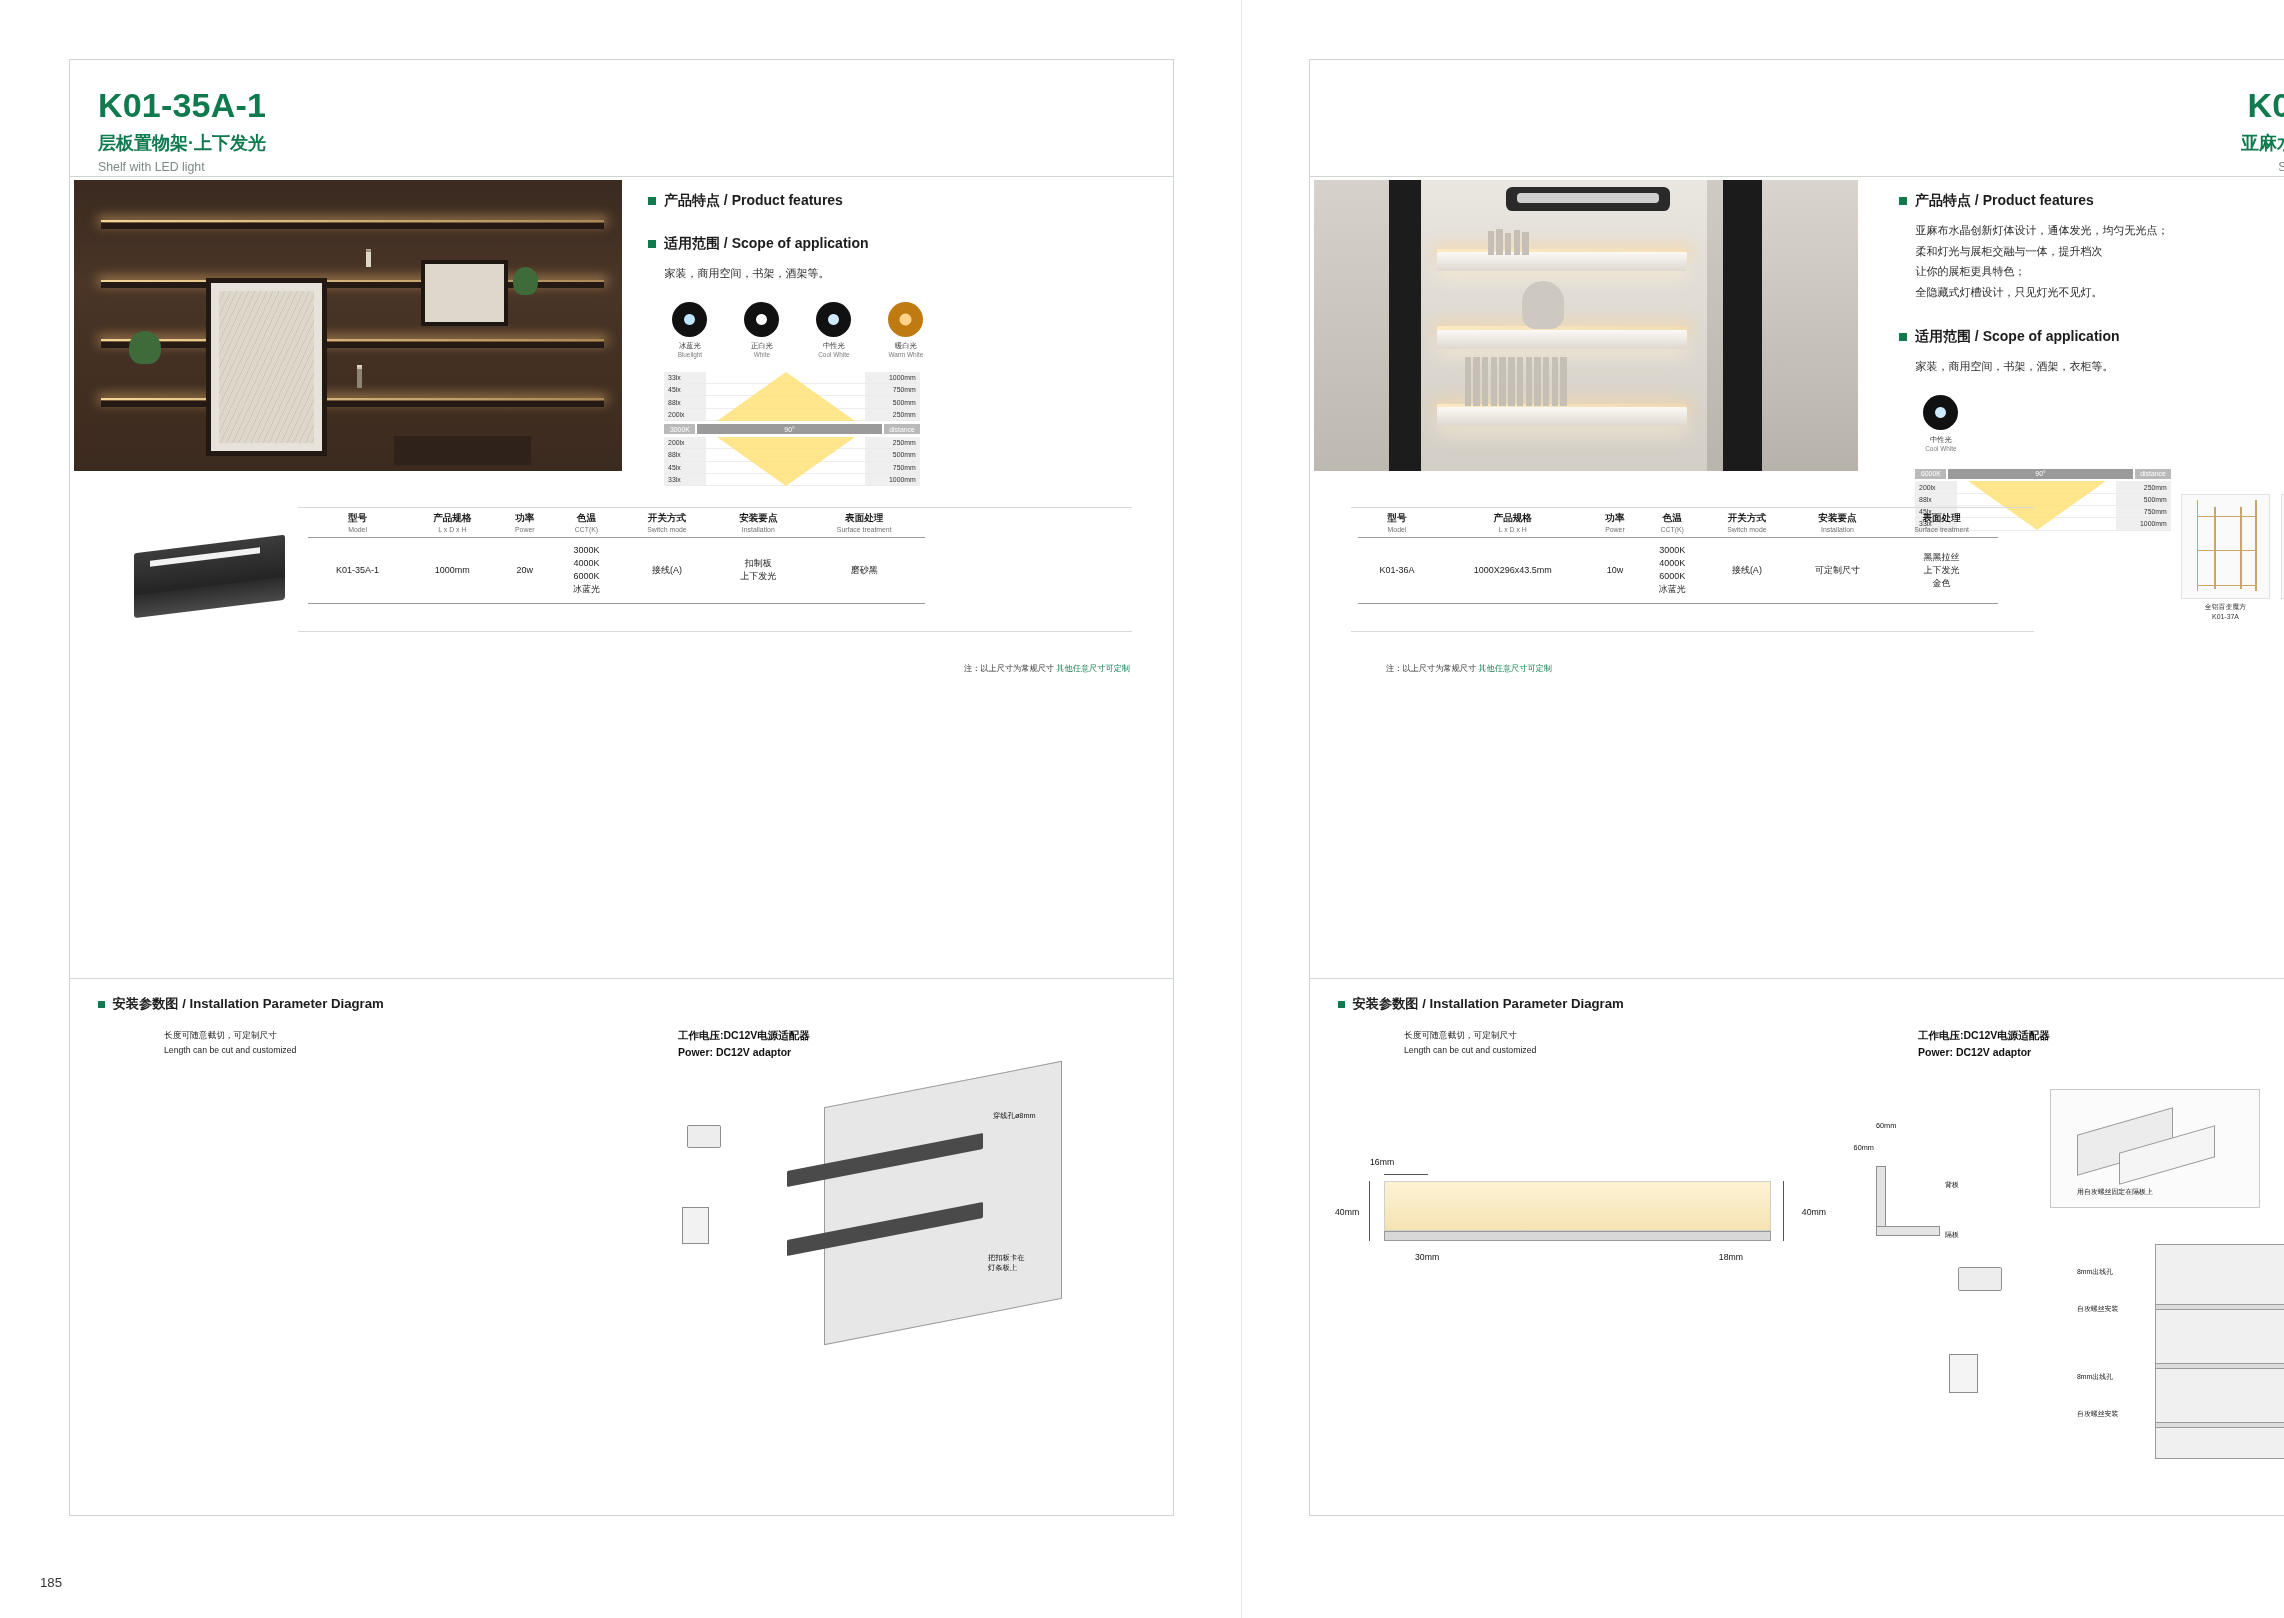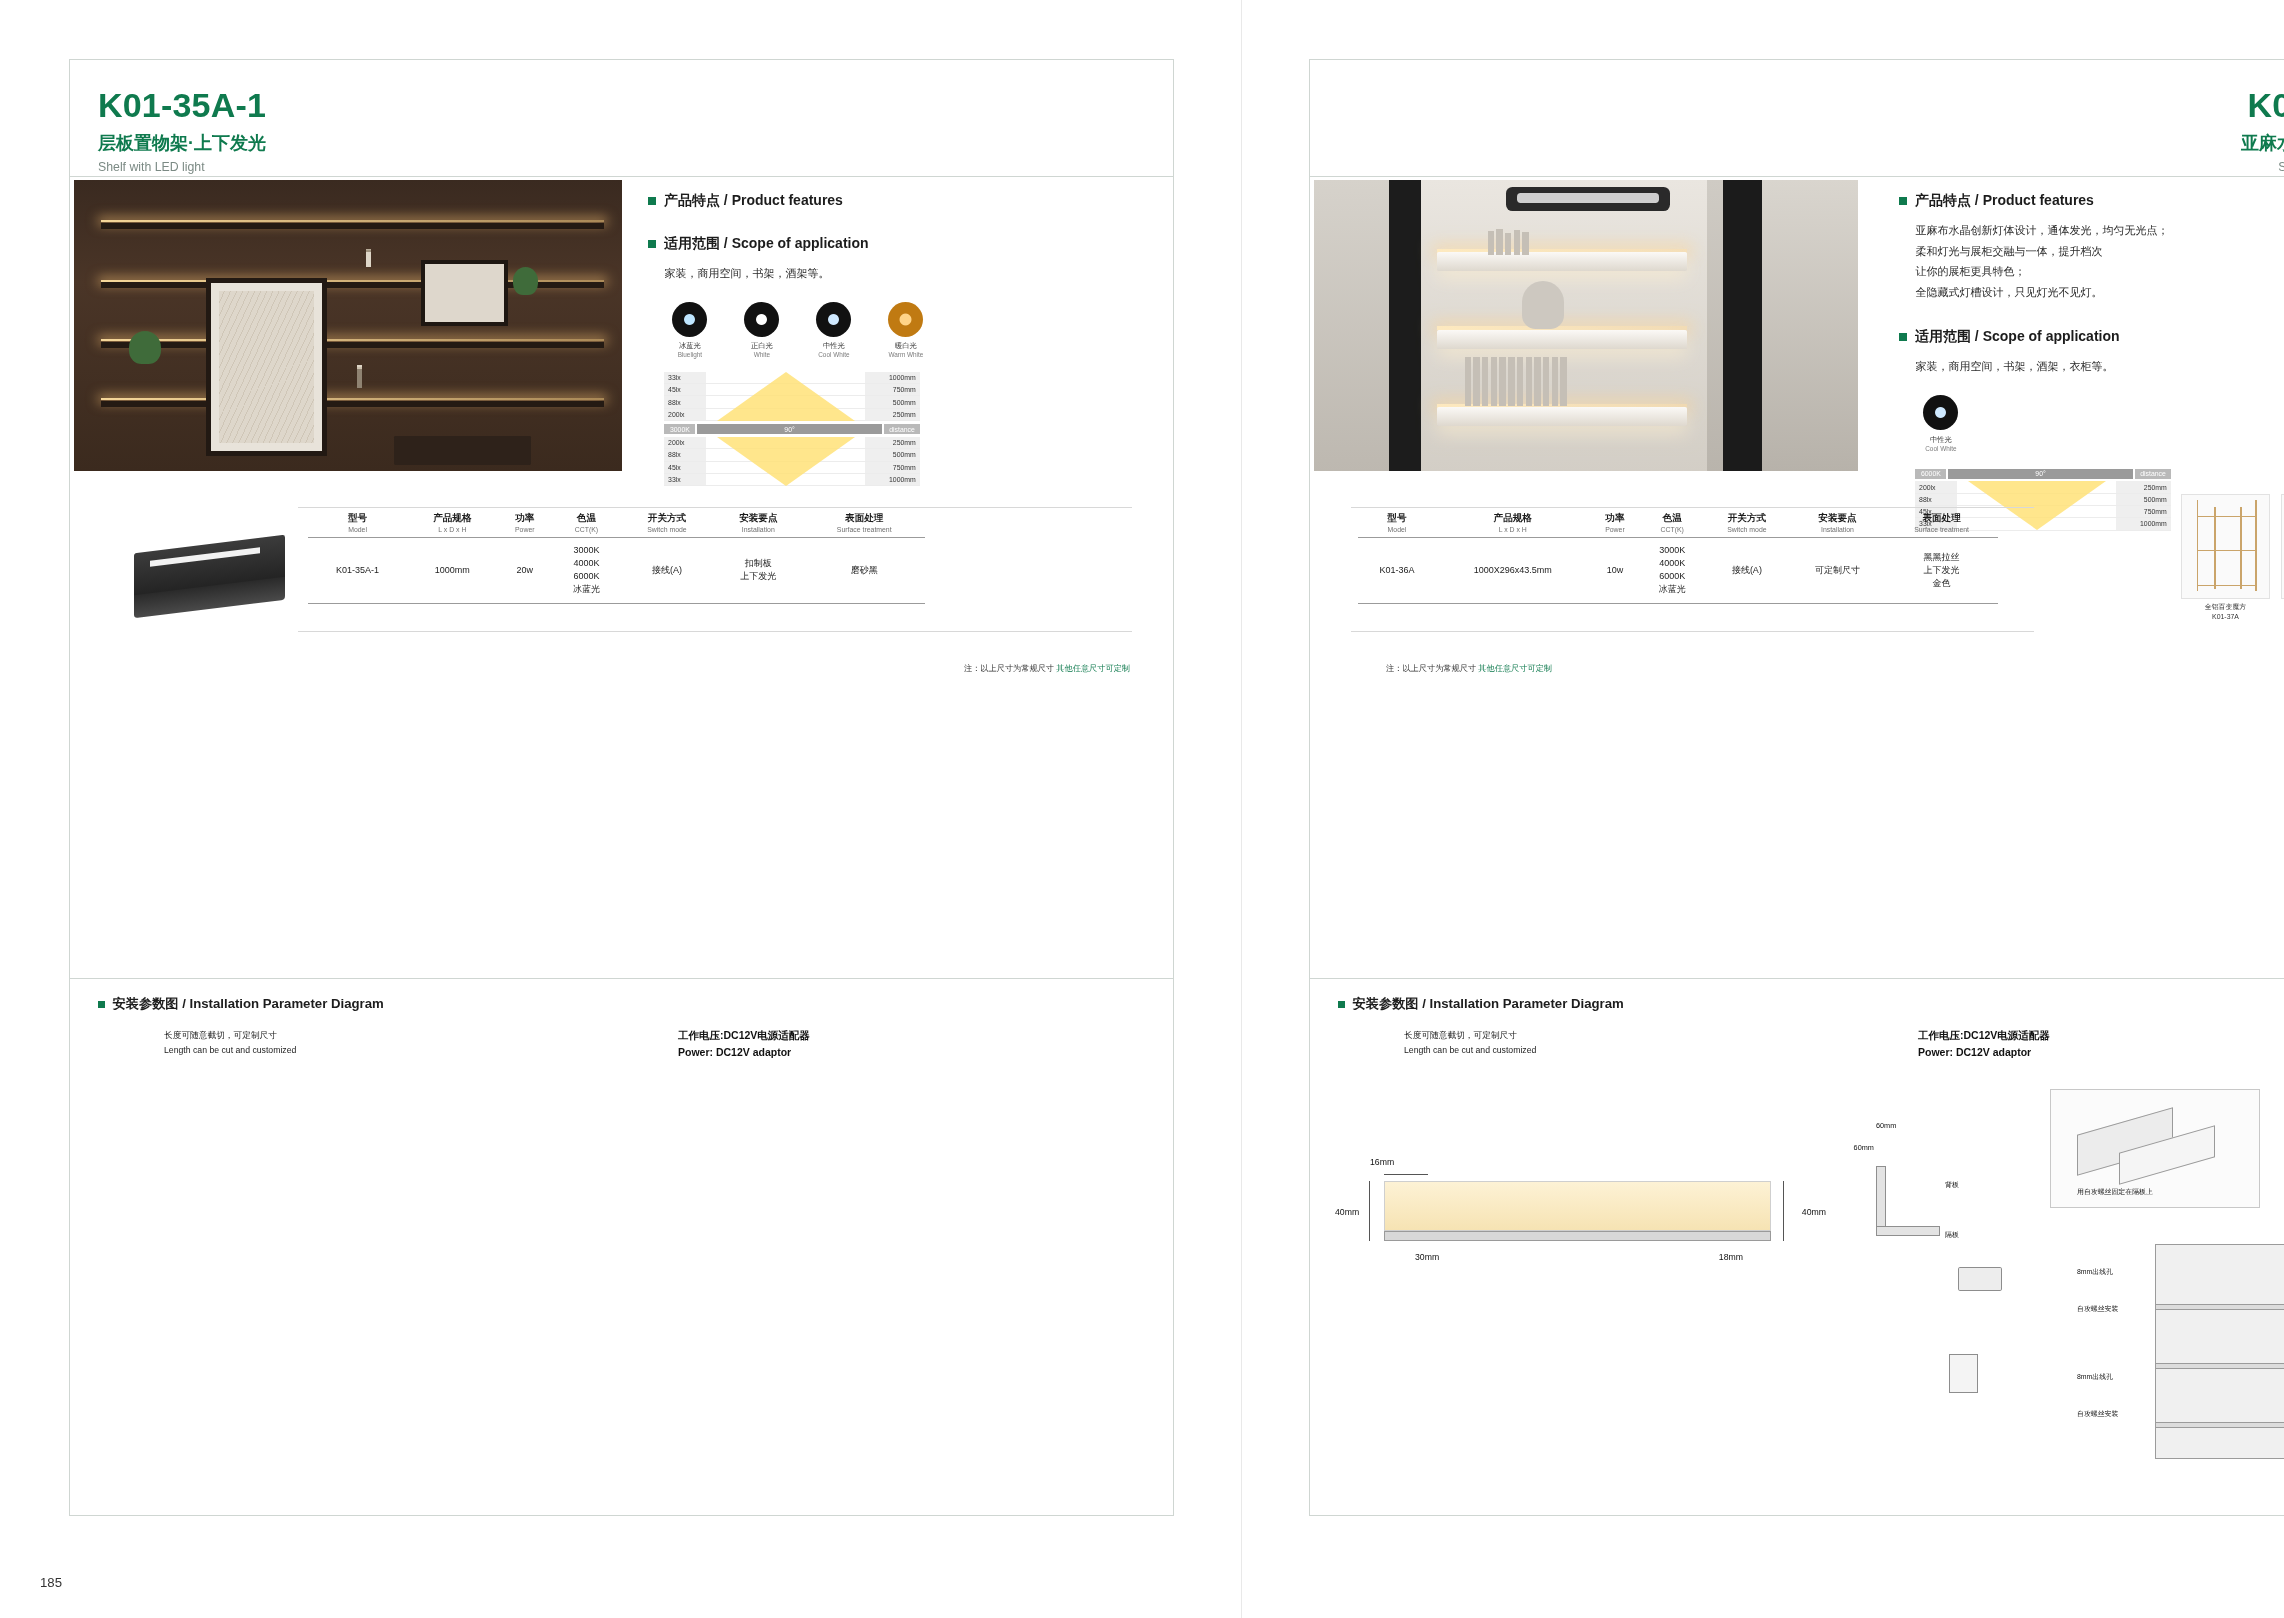--- a/index.html
+++ b/index.html
@@ -405,20 +405,30 @@
           <div>长度可随意截切，可定制尺寸</div>
           <div>Length can be cut and customized</div>
         </div>
         <div class="pwr-note" style="left:608px; top:48px;">
           <div>工作电压:DC12V电源适配器</div>
           <div>Power: DC12V adaptor</div>
         </div>
 
 
 
+        <div class="draw" style="left:603px; top:91px; width:466px; height:274px;">
+          <div style="position:absolute;left:151px;top:13.7px;width:238px;height:238px;background:#e7e7e7;border:0.9px solid #9b9b9b;transform:skewY(-11deg);"></div>
+          <div style="position:absolute;left:114px;top:82px;width:196px;height:15.5px;background:#4a4a4a;transform:skewY(-11deg);border-radius:1.4px;"></div>
+          <div style="position:absolute;left:114px;top:151px;width:196px;height:15.5px;background:#4a4a4a;transform:skewY(-11deg);border-radius:1.4px;"></div>
+          <div style="position:absolute;left:13.7px;top:55px;width:34px;height:23px;background:#ededed;border:0.9px solid #8d8d8d;border-radius:1.8px;"></div>
+          <div style="position:absolute;left:9px;top:137px;width:27px;height:37px;background:#f2f2f2;border:0.9px solid #8d8d8d;"></div>
+          <div class="dim" style="left:320px;top:41px;font-size:7.3px;">穿线孔ø8mm</div>
+          <div class="dim" style="left:315px;top:183px;font-size:7.3px;white-space:pre-line;">把扣板卡在
+灯条板上</div>
+        </div>
       </div>
     </div>
     <div class="pageno l">185</div>
   </div>
 
   <div class="page right">
     <div class="page-inner">
 
       <div class="hdr">
         <div class="hdr-pad right">

